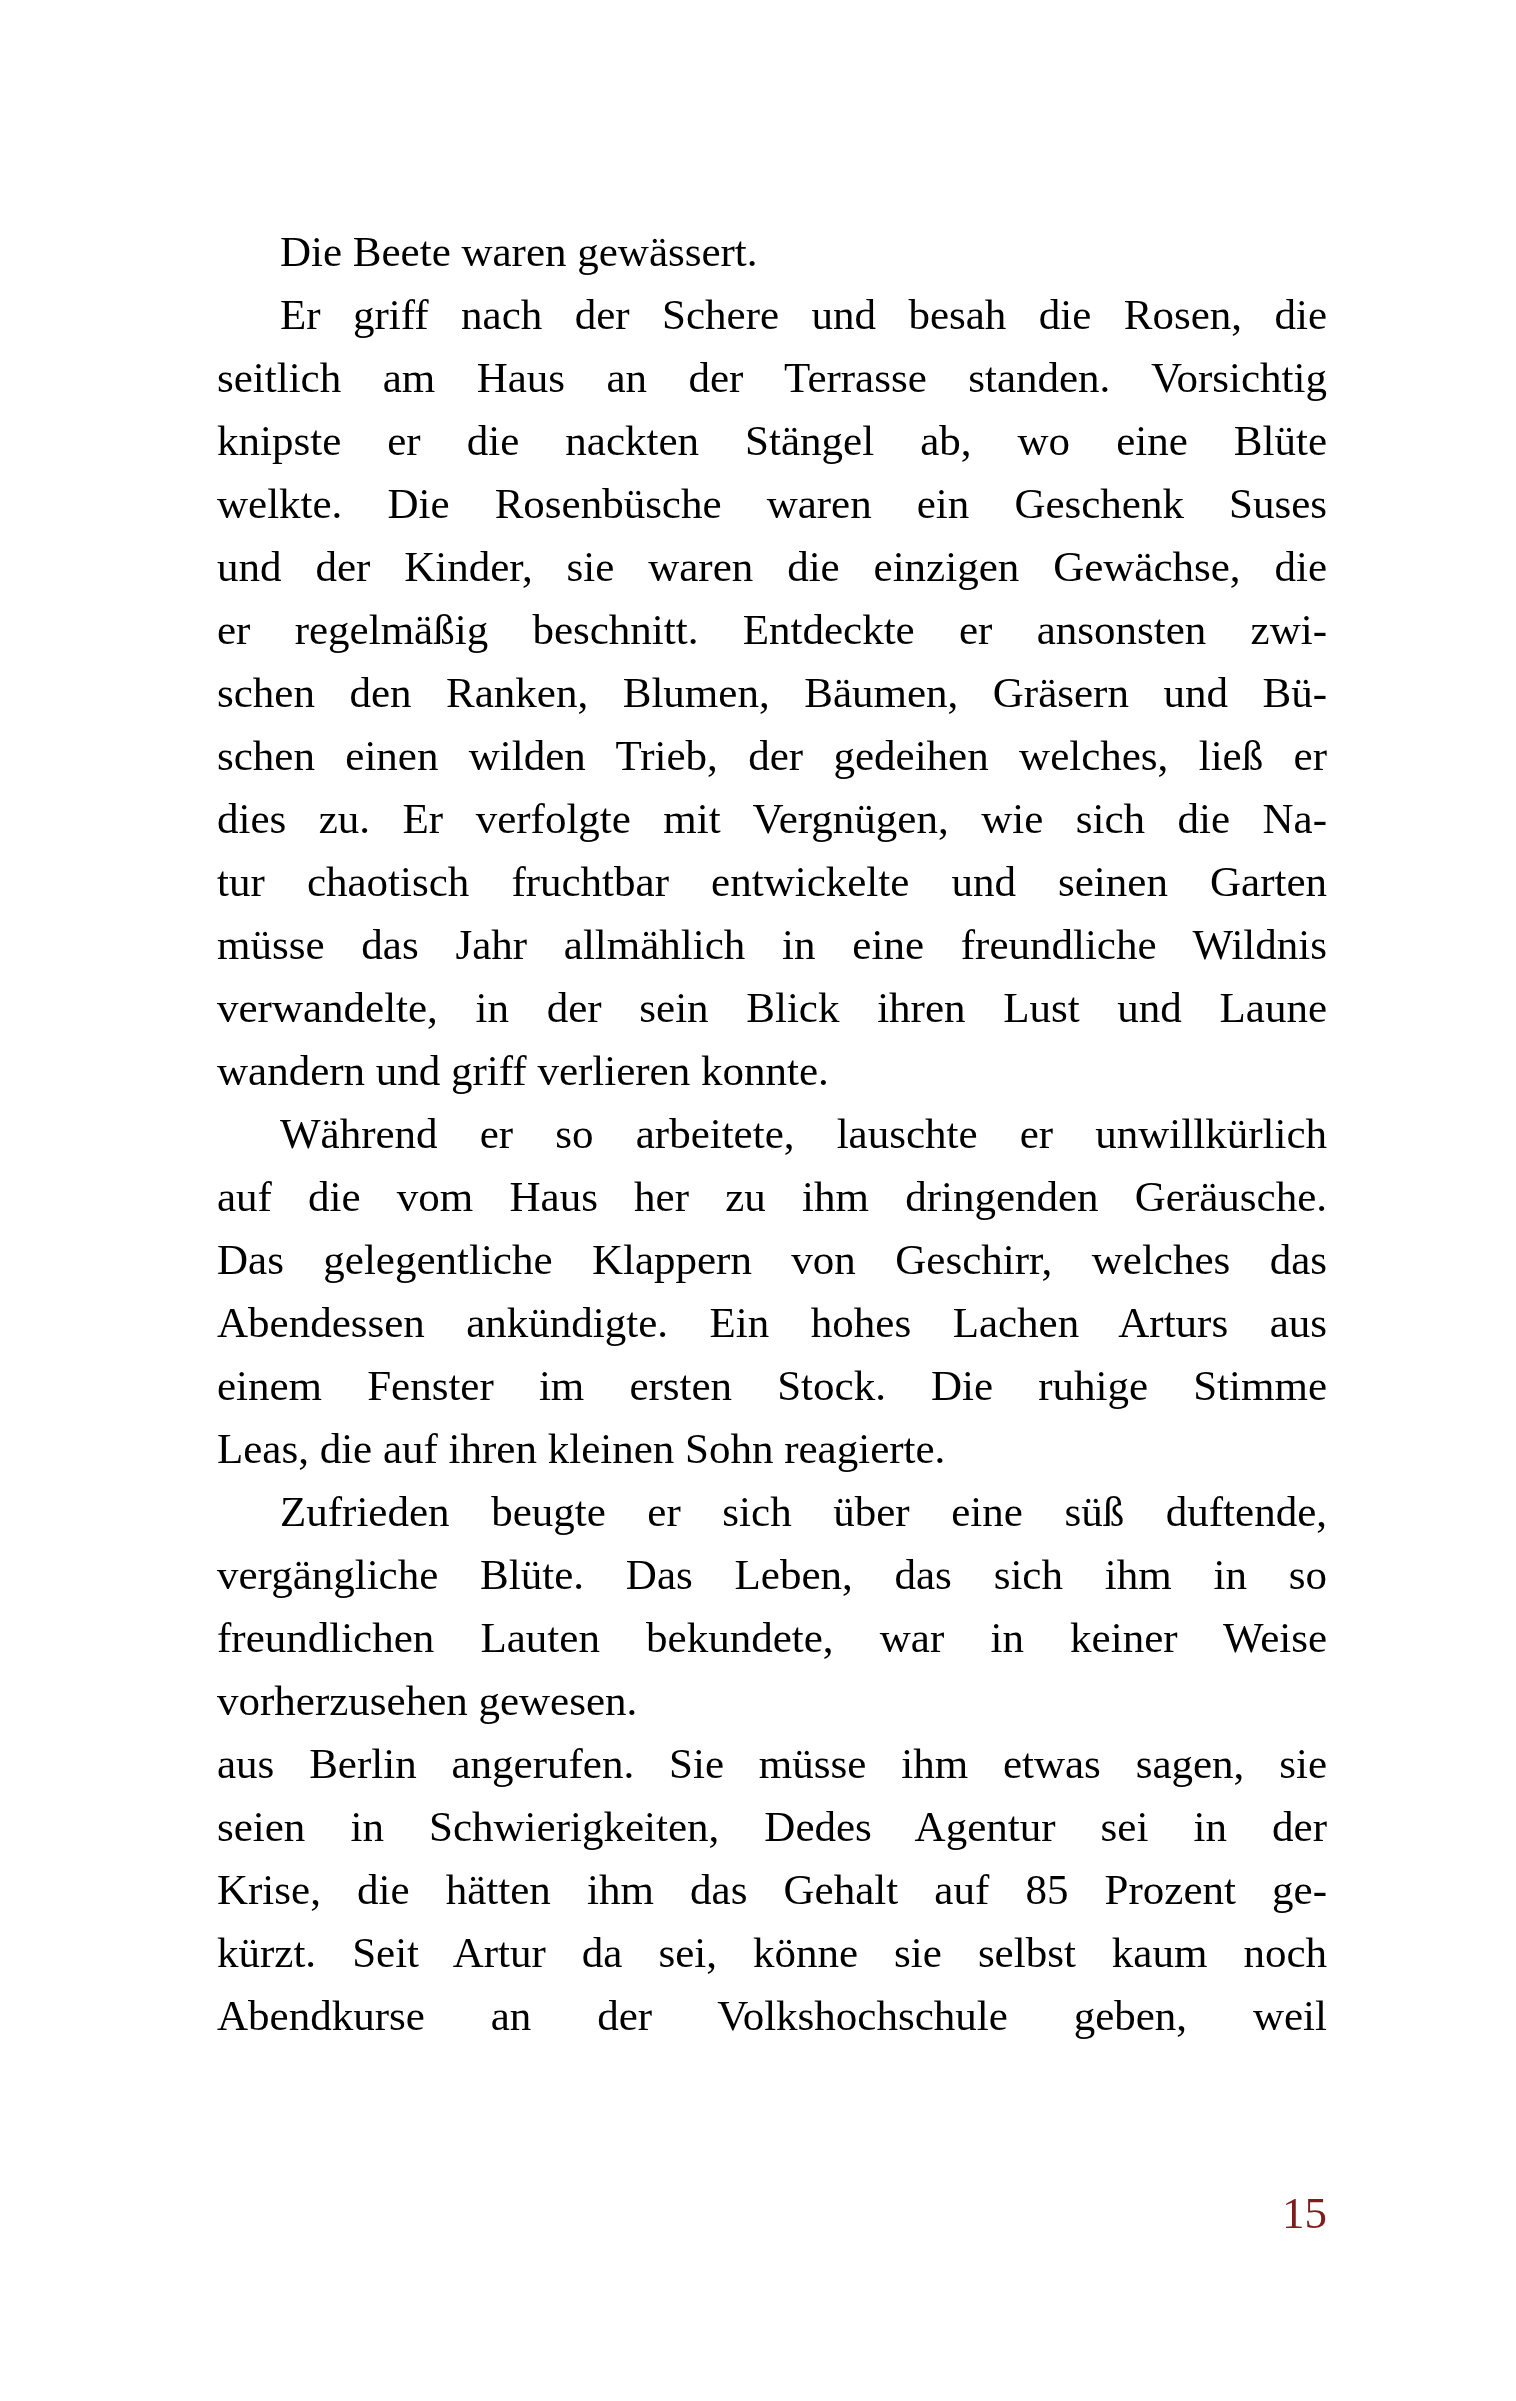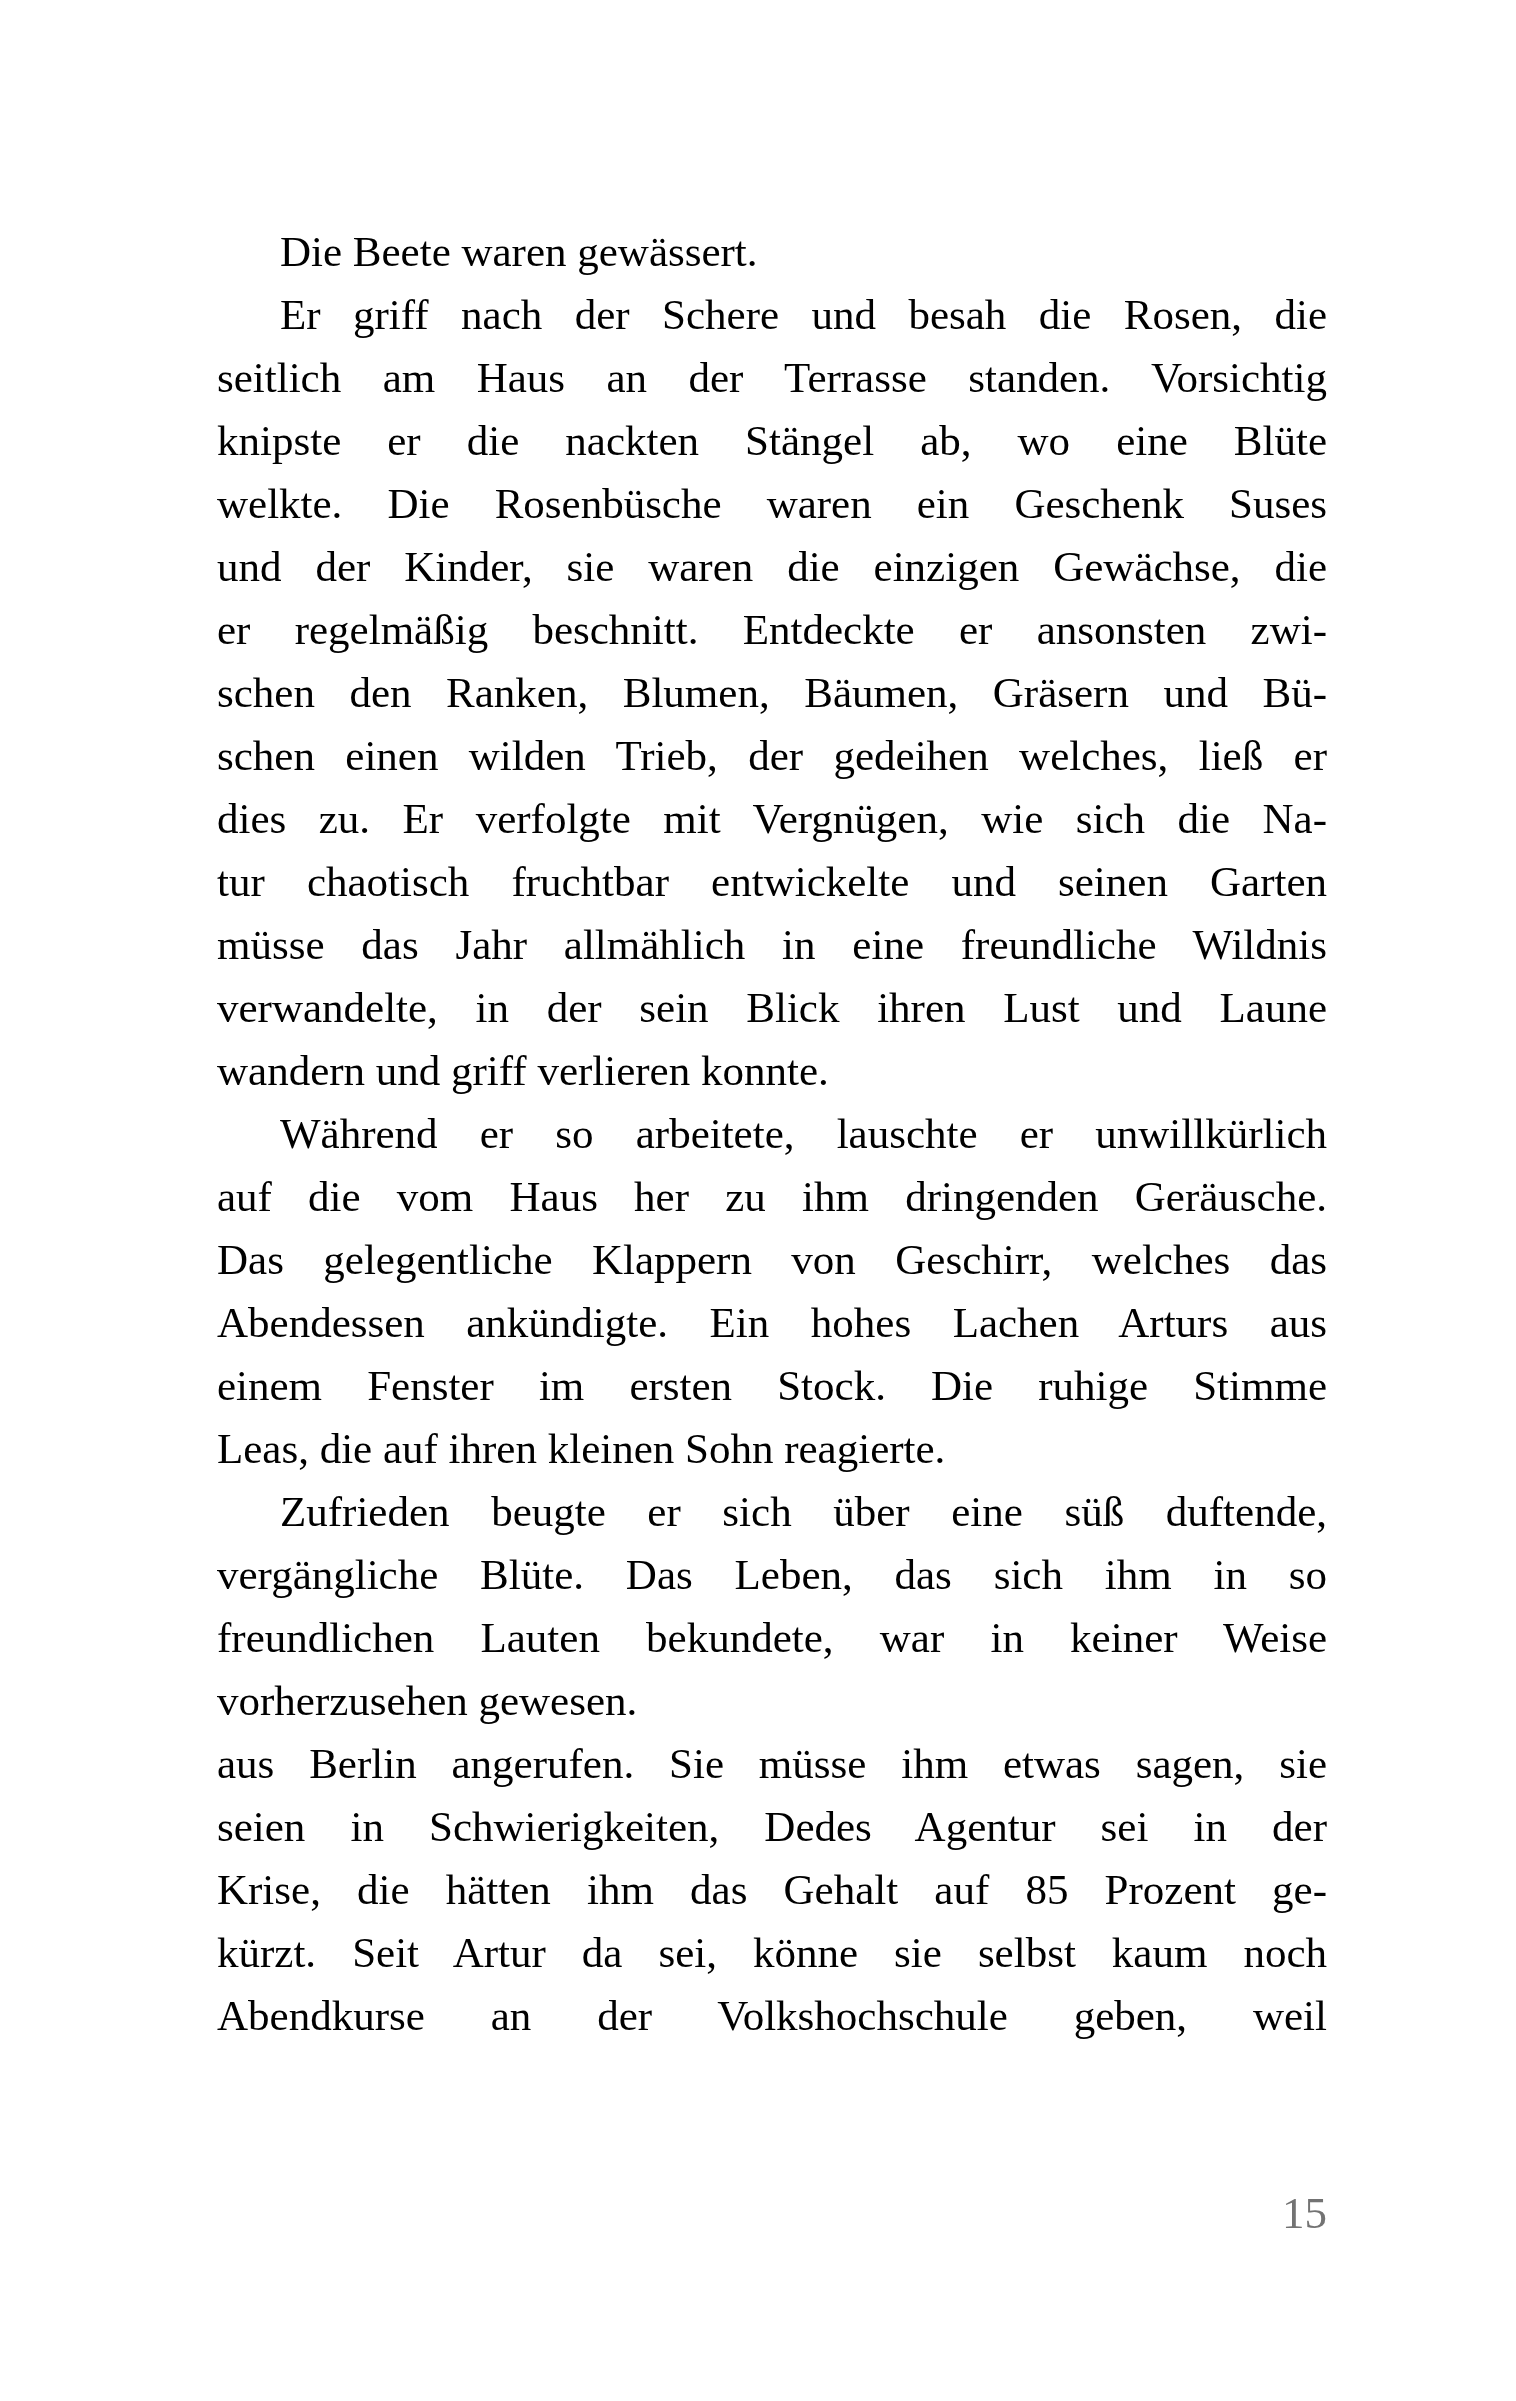--- a/index.html
+++ b/index.html
@@ -40,21 +40,21 @@
   .line.i {
     text-indent: 63px;
   }
   .folio {
     position: absolute;
     top: 2191px;
     right: 190px;
     font-size: 45px;
     line-height: 45px;
     text-align: right;
-    color: #737373;
+    color: #7f1d1d;
   }
 </style>
 </head>
 <body>
 
 <div class="page">
   <div class="text-block">
     <div class="line i e">Die Beete waren gewässert.</div>
     <div class="line i j">Er griff nach der Schere und besah die Rosen, die</div>
     <div class="line j">seitlich am Haus an der Terrasse standen. Vorsichtig</div>

